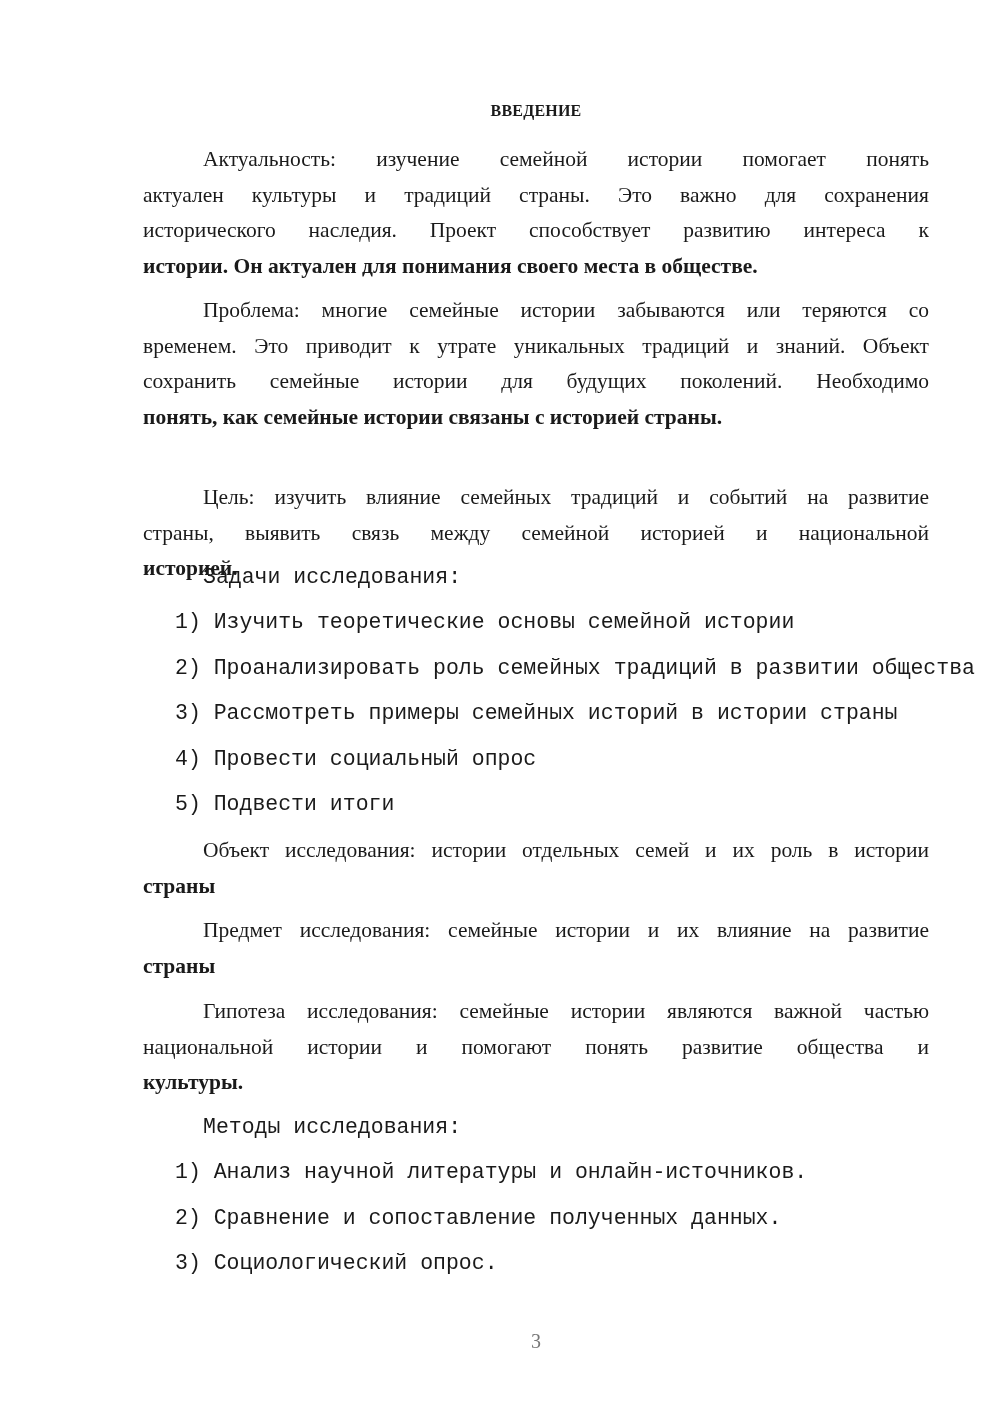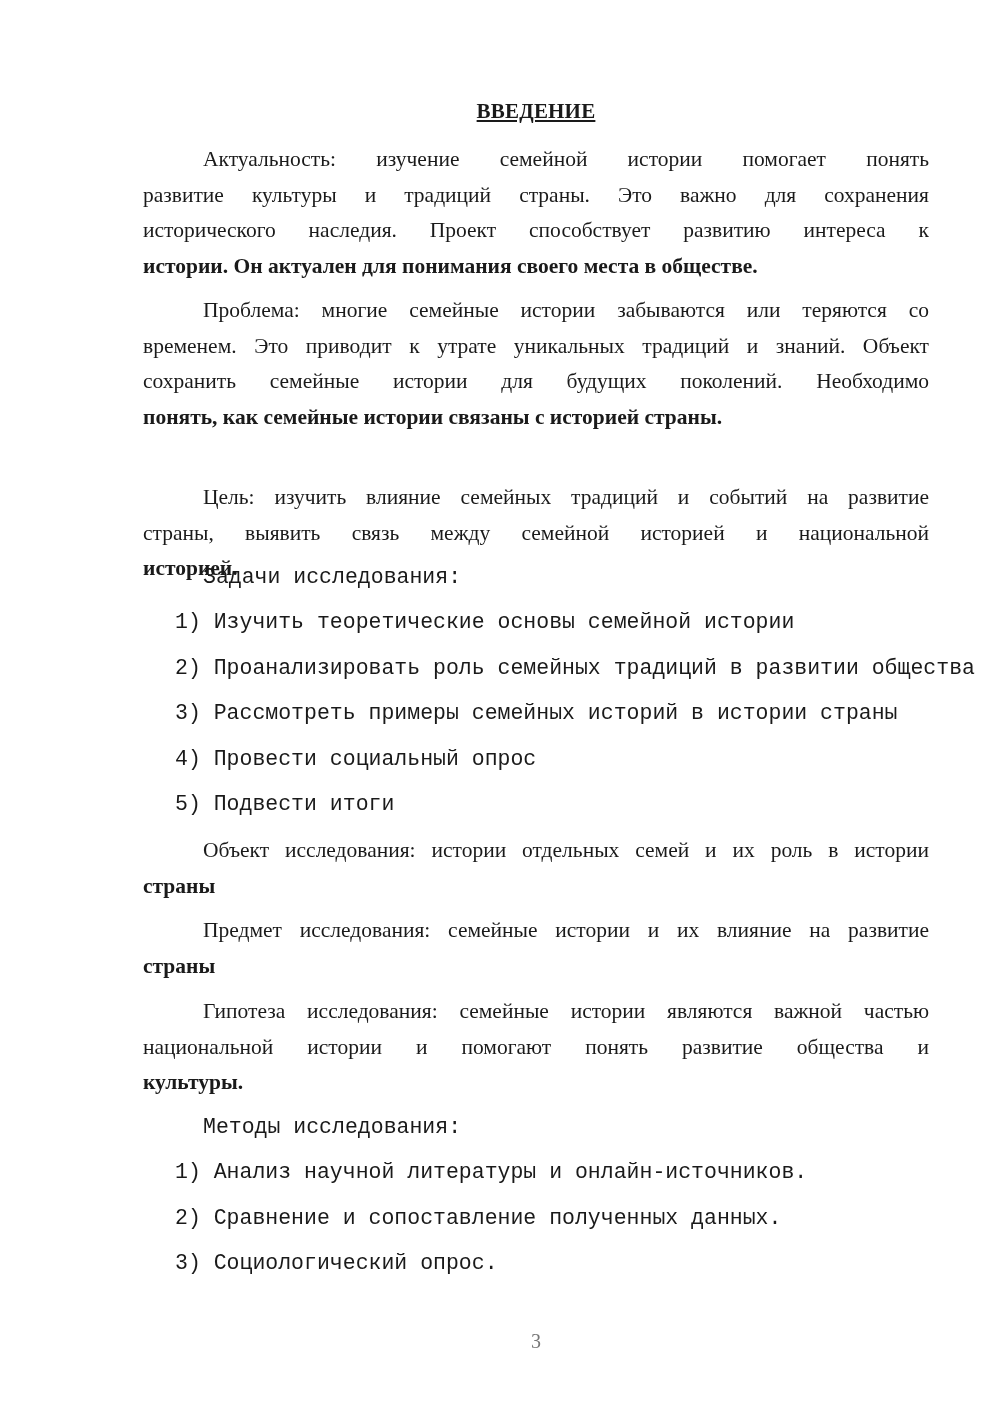--- a/index.html
+++ b/index.html
@@ -21,24 +21,23 @@
       top: 0;
       width: 786px;
     }
     .title {
       position: absolute;
       left: 0;
       width: 786px;
       top: 96px;
       text-align: center;
       font-weight: bold;
-      font-size: 21px;
+      font-size: 16px;
       line-height: 30px;
       letter-spacing: 0.2px;
-      text-decoration: underline;
     }
     .para {
       position: absolute;
       left: 0;
       width: 786px;
       font-size: 21.5px;
       line-height: 35.5px;
       text-align: justify;
       text-align-last: left;
       text-indent: 60px;
@@ -77,21 +76,21 @@
   </style>
 </head>
 <body>
 
 <div class="page">
 
   <div class="title">ВВЕДЕНИЕ</div>
 
   <div class="para" style="top:142px;">
     <span class="jline first">Актуальность: изучение семейной истории помогает понять</span>
-    <span class="jline">развитие культуры и традиций страны. Это важно для сохранения</span>
+    <span class="jline">актуален культуры и традиций страны. Это важно для сохранения</span>
     <span class="jline">исторического наследия. Проект способствует развитию интереса к</span>
     <span class="jline last">истории. Он актуален для понимания своего места в обществе.</span>
   </div>
 
   <div class="para" style="top:293px;">
     <span class="jline first">Проблема: многие семейные истории забываются или теряются со</span>
     <span class="jline">временем. Это приводит к утрате уникальных традиций и знаний. Объект</span>
     <span class="jline">сохранить семейные истории для будущих поколений. Необходимо</span>
     <span class="jline last">понять, как семейные истории связаны с историей страны.</span>
   </div>

